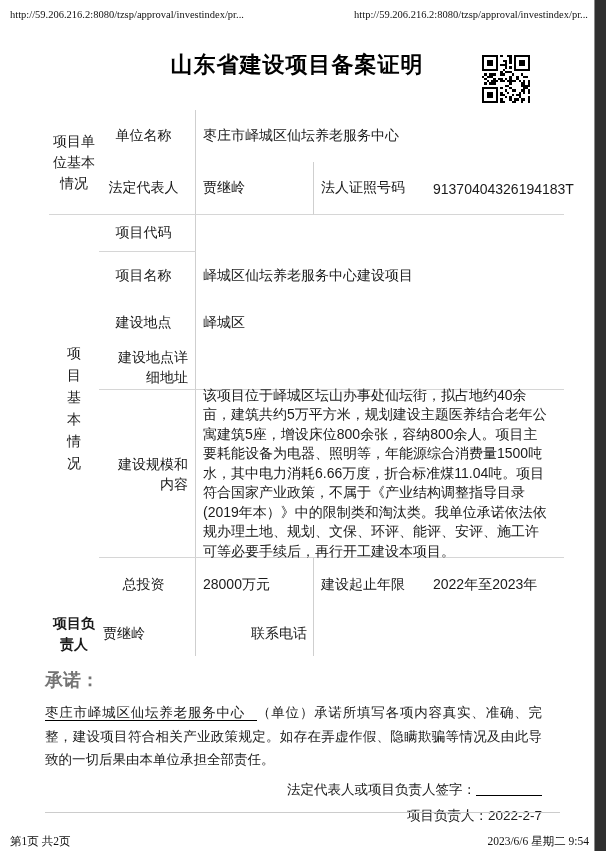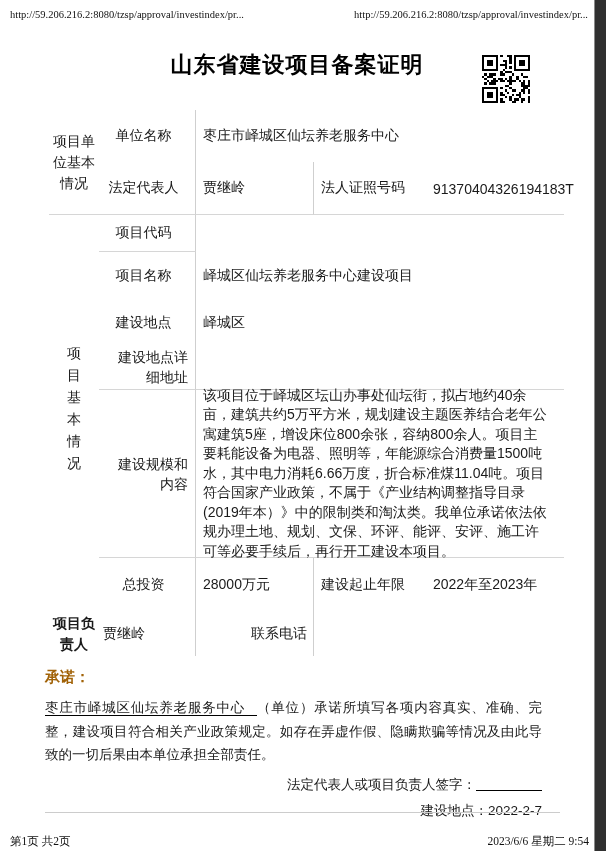--- a/index.html
+++ b/index.html
@@ -53,21 +53,21 @@
   .g1 { grid-row:1 / 3; grid-column:1; }
   .g2 { grid-row:3 / 8; grid-column:1; padding-top:42px; }
   .g3 { grid-row:9; grid-column:1;font-weight:bold; }
   .blank-col1 { grid-row:8; grid-column:1; }
   .scale-val { line-height:19.5px; padding-right:14px; align-items:center; }
   .leader-name { padding-left:4px; border-right:1px solid #cfcfcf; }
   .phone-lbl { justify-content:flex-end; padding-right:6px; border-right:1px solid #cfcfcf; }
 
   
   .commit { position:absolute; top:668px; left:45px; width:497px; }
-  .commit-head { font-size:15px; font-weight:bold; color:#a16207; }
+  .commit-head { font-size:18px; font-weight:bold; color:#737373; }
   .commit-body { margin-top:9px; font-size:13.5px; line-height:23.5px; text-align:justify; }
   .u-name { border-bottom:1px solid #000; padding-right:12px; }
   .sign-line { margin-top:9px; text-align:right; font-size:13.5px; }
   .sign-blank { display:inline-block; width:66px; border-bottom:1px solid #000; height:14px; vertical-align:-2px; }
   .filing-line { margin-top:8px; text-align:right; font-size:13.5px; }
 
   .footer-rule { position:absolute; top:812px; left:45px; width:515px; border-top:1px solid #cccccc; }
   .page-footer {
     position:absolute; top:834px; left:0; width:594px;
     display:flex; justify-content:space-between; padding:0 5px 0 10px;
@@ -384,21 +384,21 @@
 
 <div class="commit">
   <div class="commit-head">承诺：</div>
   <div class="commit-body">
     <span class="u-name">枣庄市峄城区仙坛养老服务中心</span><span>（单位）承诺所填写各项内容真实、准确、完整，建设项目符合相关产业政策规定。如存在弄虚作假、隐瞒欺骗等情况及由此导致的一切后果由本单位承担全部责任。</span>
   </div>
   <div class="sign-line">
     <span>法定代表人或项目负责人签字：</span><span class="sign-blank"></span>
   </div>
   <div class="filing-line">
-    <span>建设地点：</span><span>2022-2-7</span>
+    <span>项目负责人：</span><span>2022-2-7</span>
   </div>
 </div>
 
 <div class="footer-rule"></div>
 <div class="page-footer">
   <span>第1页 共2页</span>
   <span>2023/6/6 星期二 9:54</span>
 </div>
 
 <div class="edge-strip"></div>

